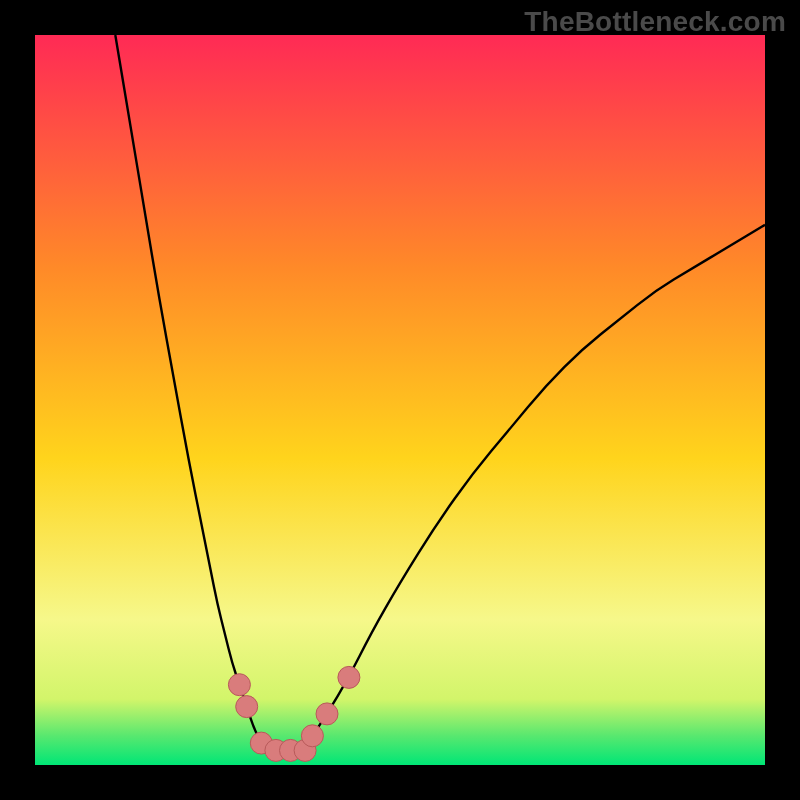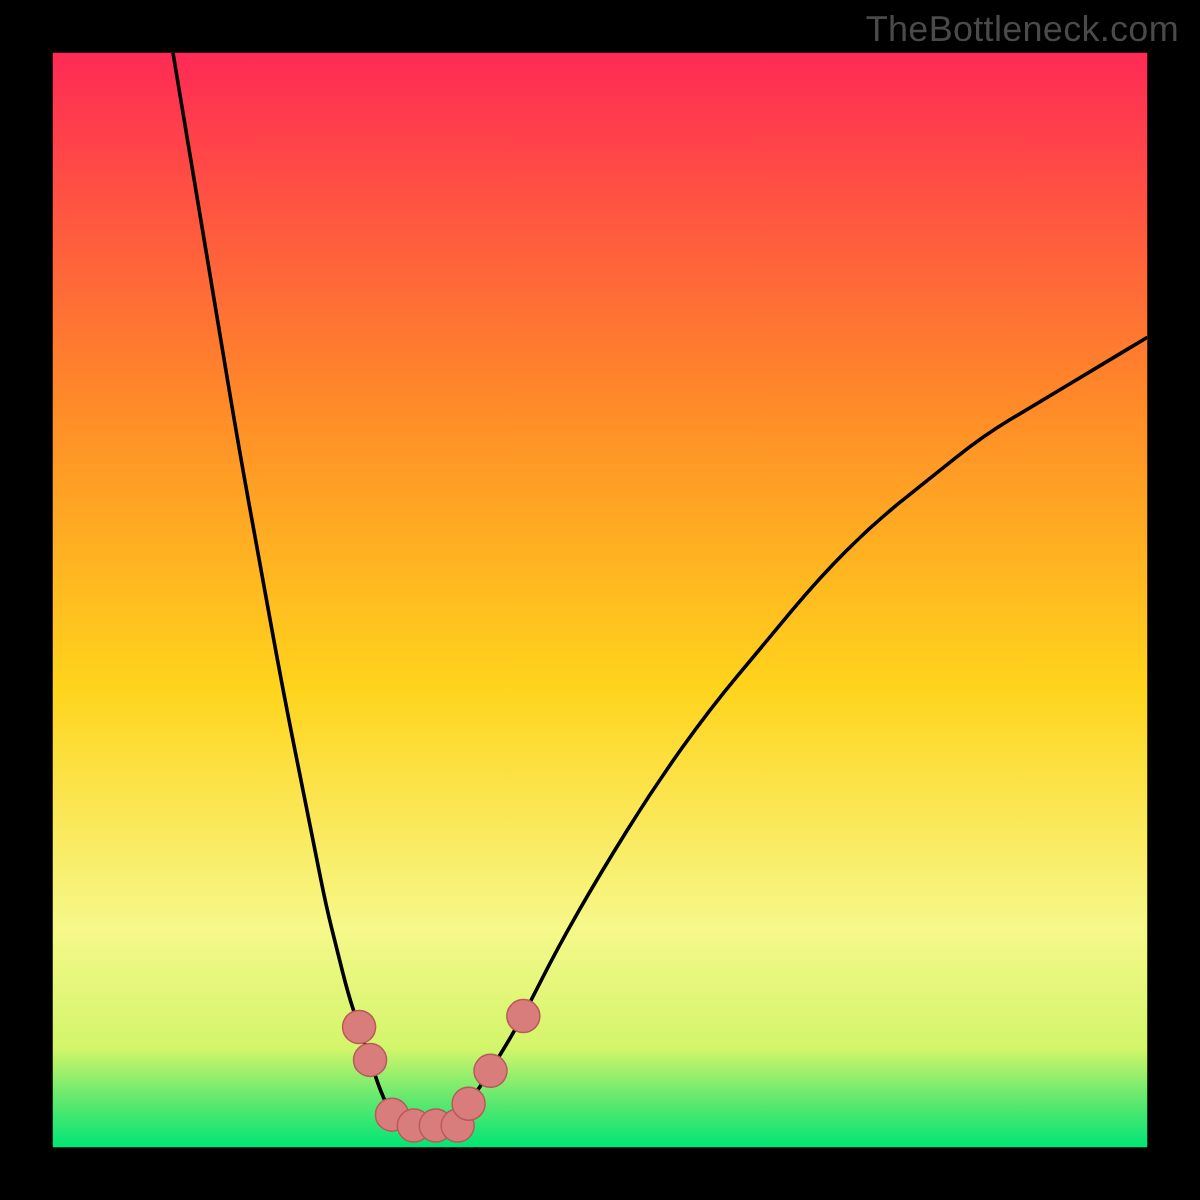--- a/index.html
+++ b/index.html
@@ -15,22 +15,22 @@
     position: relative;
     width: 800px;
     height: 800px;
     background: #000;
   }
   .watermark {
     position: absolute;
     top: 6px;
     right: 14px;
     color: #4a4a4a;
-    font-size: 24px;
-    font-weight: 400;
+    font-size: 28px;
+    font-weight: 700;
     letter-spacing: 0.2px;
     z-index: 50;
   }
   .plot {
     position: absolute;
     left: 35px;
     top: 35px;
     width: 730px;
     height: 730px;
   }

